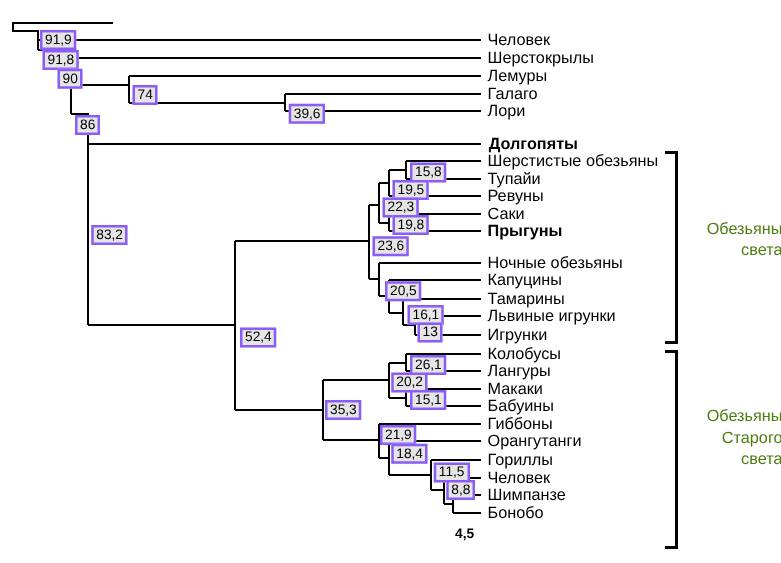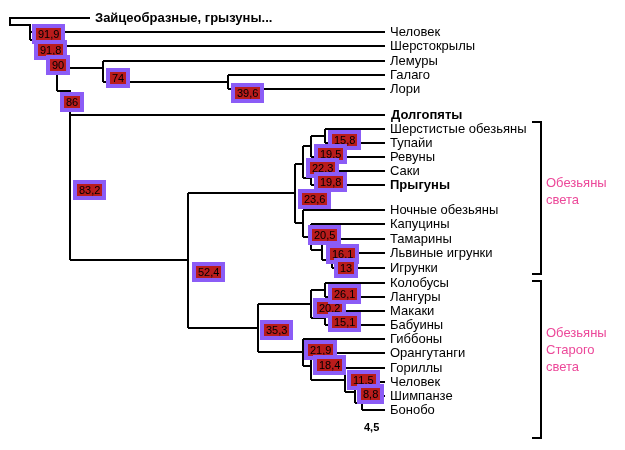--- a/index.html
+++ b/index.html
@@ -11,26 +11,26 @@
   .outgroup {
     position:absolute; left:95px; top:10px;
     font-size:13px; font-weight:bold; line-height:16px; white-space:nowrap; color:#000;
   }
   .taxon {
     position:absolute; font-size:13px; line-height:16px; height:16px;
     white-space:nowrap; color:#000;
   }
   .node-val {
     position:absolute; font-size:11px; line-height:12px; padding:0 2px;
-    border:4px solid #8b5cf6; background:#b91c1c; color:#000; white-space:nowrap;
+    border:2px solid #8b5cf6; background:#e5e5e5; color:#000; white-space:nowrap;
   }
   .node-val.noborder { border:none; background:transparent; }
   .group-label {
-    position:absolute; width:80px; text-align:left;
-    font-size:13px; line-height:17px; color:#ec4899;
+    position:absolute; width:80px; text-align:right;
+    font-size:13px; line-height:17px; color:#4d7c0f;
   }
 </style>
 </head>
 <body>
 
 <div id="stage">
 
   <svg id="tree-svg" width="625" height="450" viewBox="0 0 625 450">
     <path fill="none" stroke="#000" stroke-width="1.6" shape-rendering="crispEdges" d="M90,18 H10 V25 H30 V40 M30,32 H385 M30,40 H42 V54 M42,46 H385
              M42,54 H57 V91 M57,68 H103 M103,61 V82 M103,61 H385 M103,82 H228
@@ -53,21 +53,20 @@
              M311,318 H325 M325,311 V325 M325,311 H385 M325,325 H385
              M258,352 H303 M303,339 V366 M303,339 H385
              M303,366 H311 M311,353 V380 M311,353 H385
              M311,380 H345 M345,368 V392 M345,368 H385
              M345,392 H355 M355,382 V403 M355,382 H385
              M355,403 H362 M362,396 V410 M362,396 H385 M362,410 H385"></path>
     <path fill="none" stroke="#000" stroke-width="2" shape-rendering="crispEdges" d="M532,122 H541 V274 H532"></path>
     <path fill="none" stroke="#000" stroke-width="2" shape-rendering="crispEdges" d="M532,281 H541 V438 H532"></path>
   </svg>
 
-  <div class="outgroup">Зайцеобразные, грызуны...</div>
 
   <div id="labels">
       <div class="taxon" style="left: 390px; top: 24px;">Человек</div>
       <div class="taxon" style="left: 390px; top: 38px;">Шерстокрылы</div>
       <div class="taxon" style="left: 390px; top: 53px;">Лемуры</div>
       <div class="taxon" style="left: 390px; top: 67px;">Галаго</div>
       <div class="taxon" style="left: 390px; top: 81px;">Лори</div>
       <div class="taxon" style="left: 391px; top: 107px; font-weight: bold;">Долгопяты</div>
       <div class="taxon" style="left: 390px; top: 121px;">Шерстистые обезьяны</div>
       <div class="taxon" style="left: 390px; top: 135px;">Тупайи</div>

